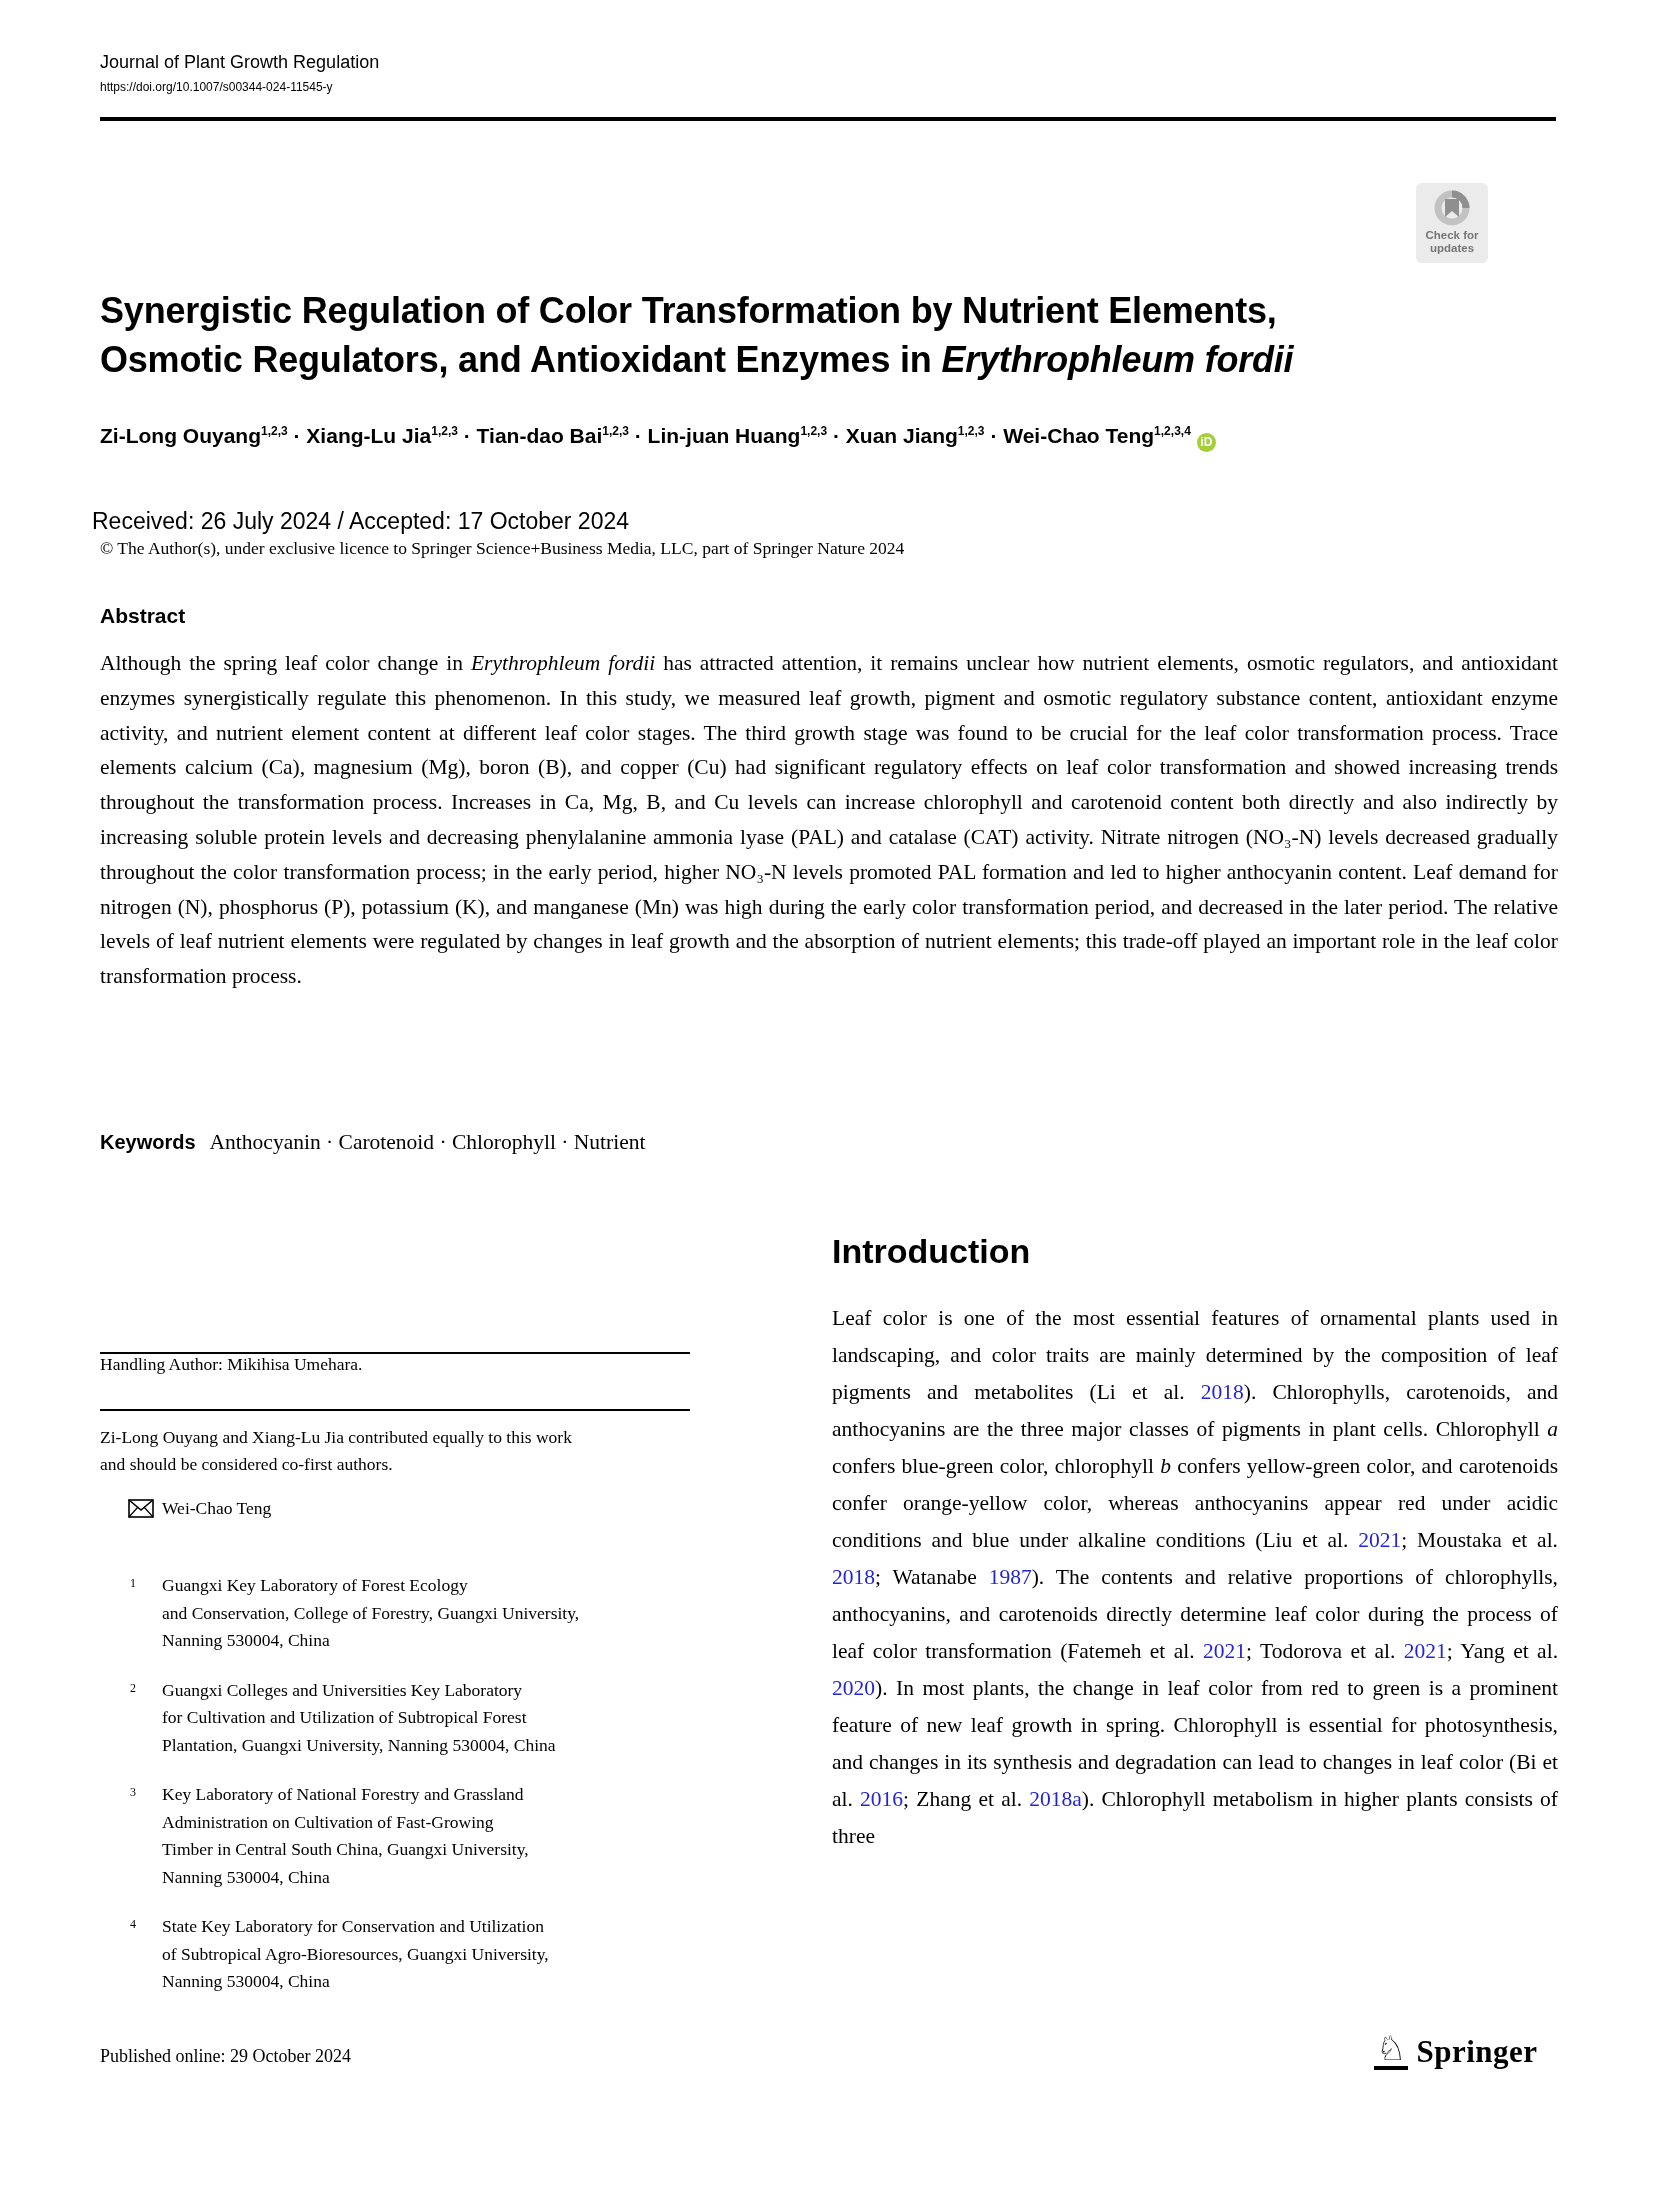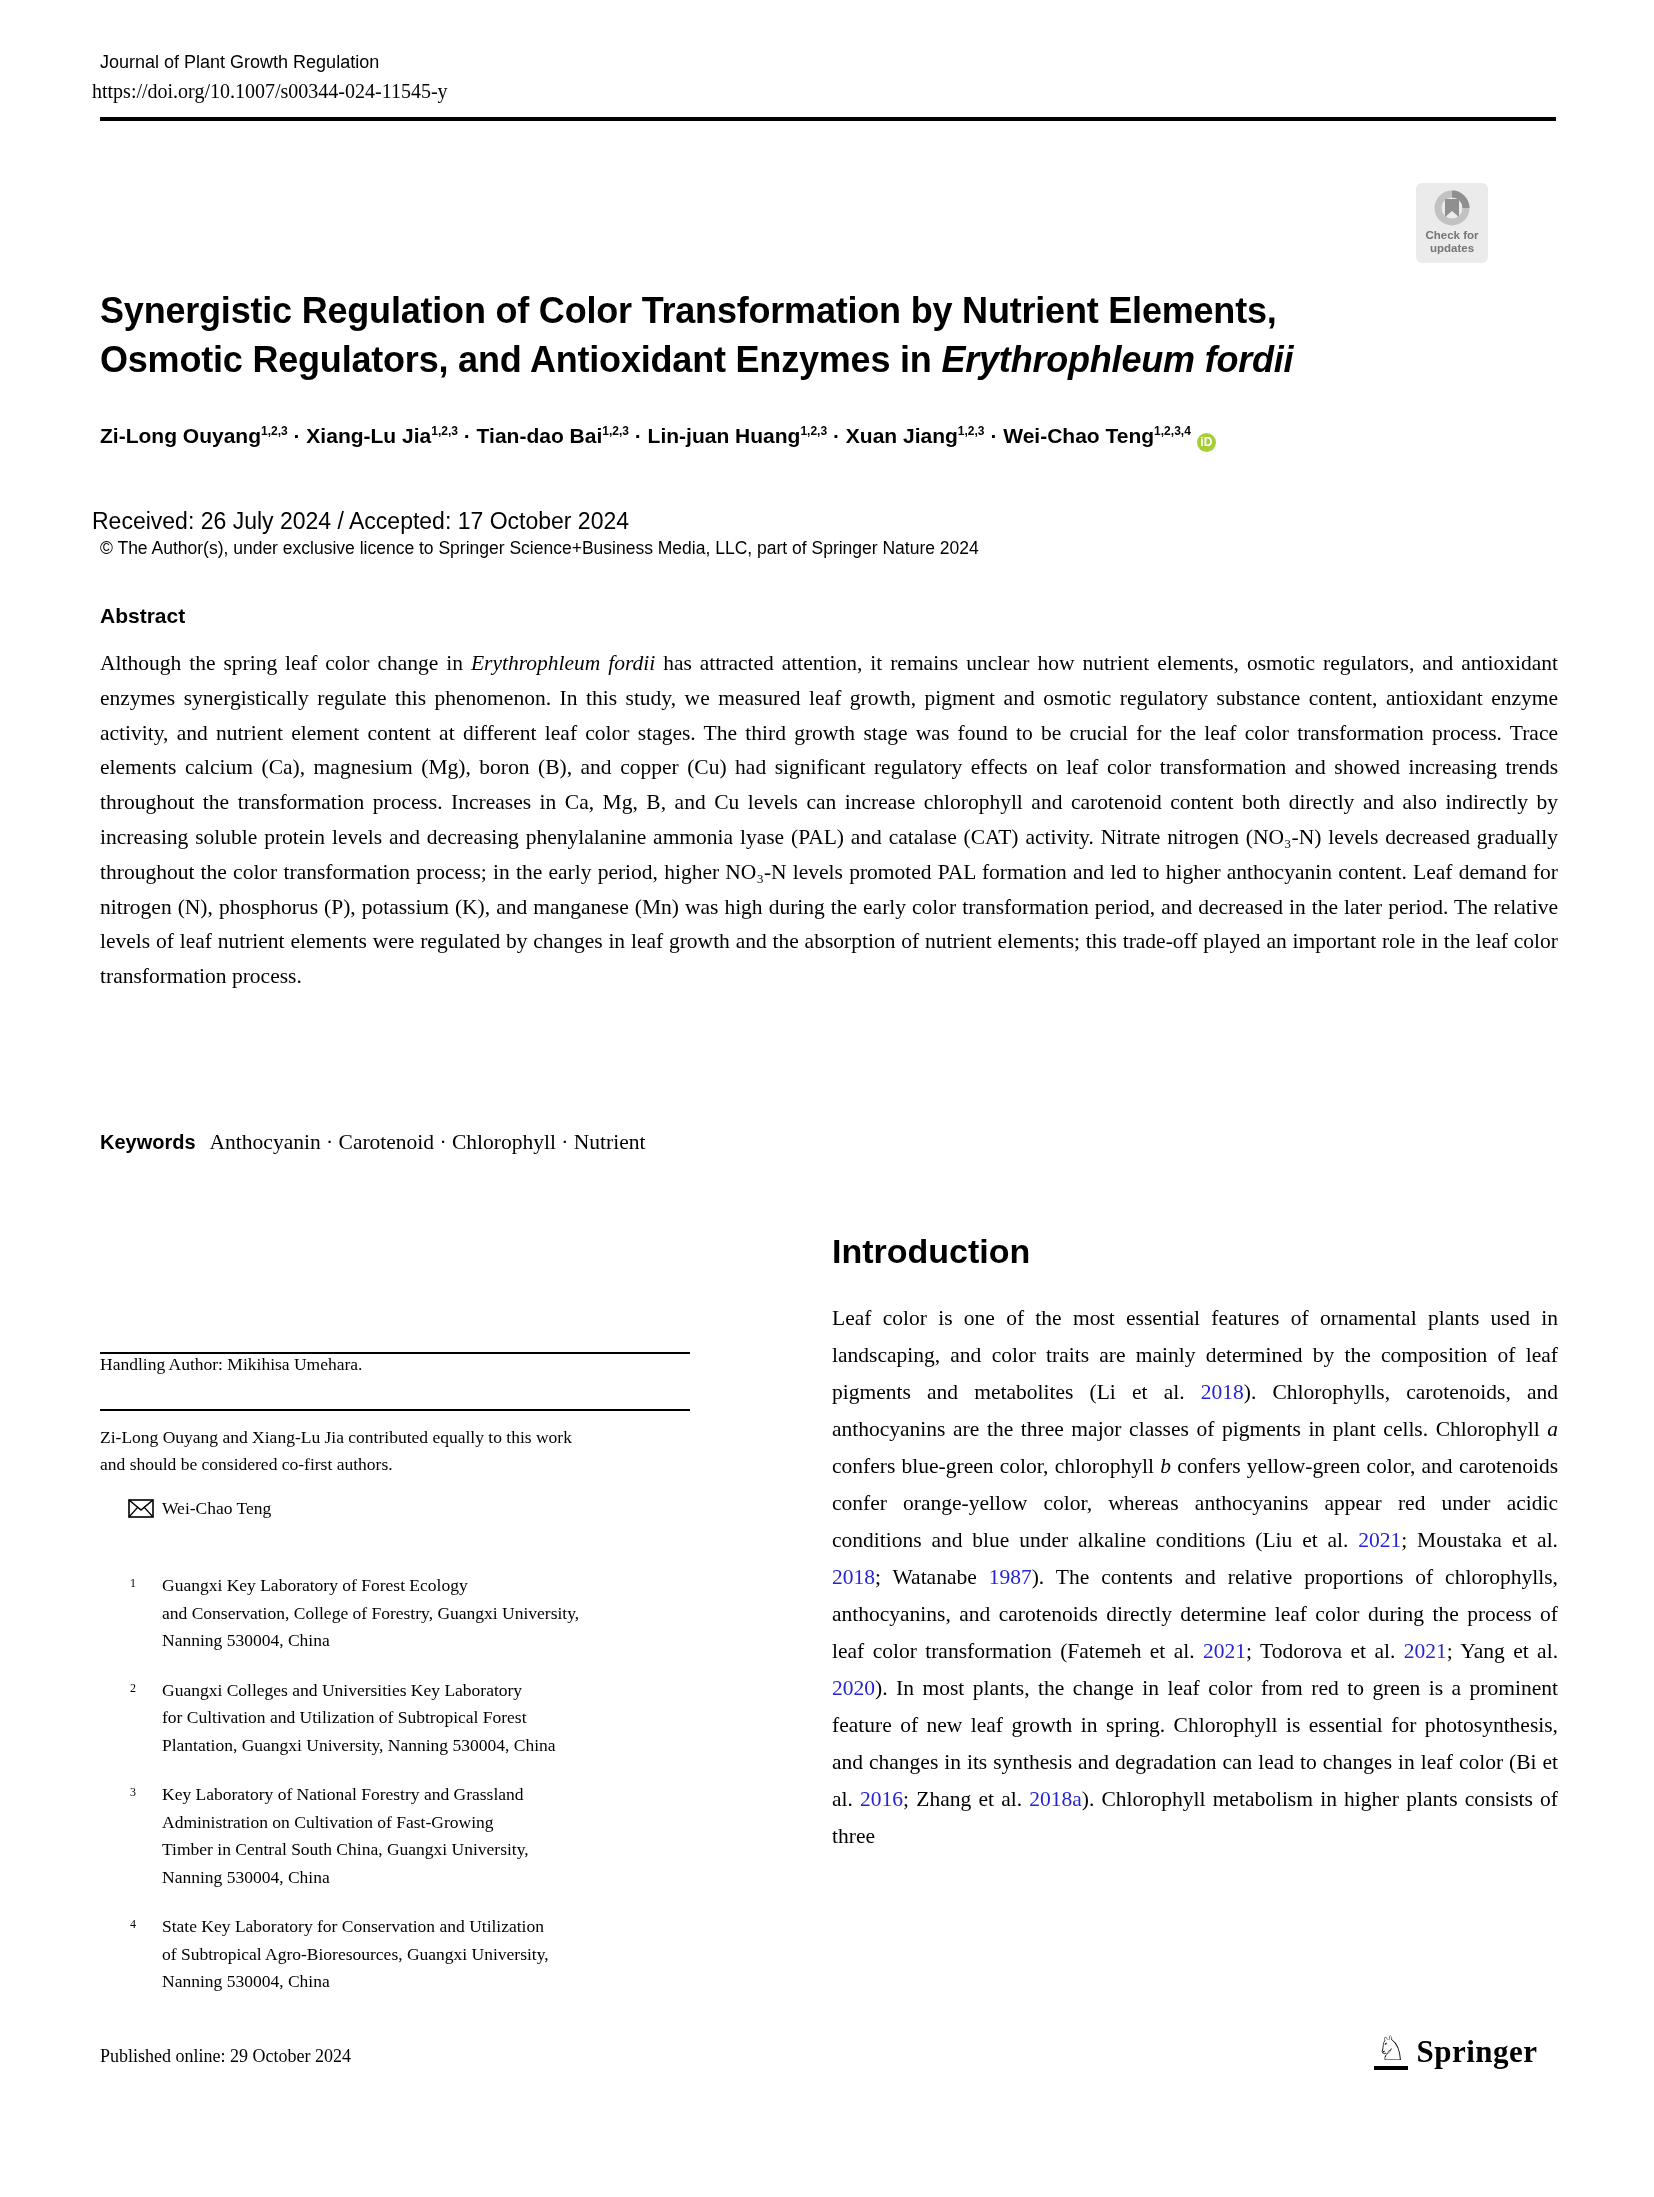--- a/index.html
+++ b/index.html
@@ -3,21 +3,21 @@
 <meta charset="utf-8">
 <style>
   * { margin:0; padding:0; box-sizing:border-box; }
   html,body { background:#fff; }
   body { width:1654px; height:2197px; position:relative; overflow:hidden;
          font-family:"Liberation Serif", serif; color:#000; }
   .abs { position:absolute; }
 
   
   .journal-name { left:100px; top:52px; font-family:"Liberation Sans",sans-serif; font-size:18px; }
-  .journal-doi  { left:92px; top:80px; font-family:Liberation Serif, serif; font-size:20px; }
+  .journal-doi  { left:100px; top:80px; font-family:Liberation Sans, sans-serif; font-size:12px; }
   .header-rule  { left:100px; top:117px; width:1456px; height:4px; background:#000; }
 
   
   .badge { left:1416px; top:183px; width:72px; height:80px; background:var(--badge-bg,#ebebeb);
            border-radius:6px; display:flex; flex-direction:column; align-items:center;
            justify-content:flex-start; padding-top:6px; cursor:pointer; }
   .badge-text { font-family:"Liberation Sans",sans-serif; font-size:11.5px; font-weight:bold;
                 color:var(--badge-fg,#757575); line-height:13px; text-align:right; }
 
   
@@ -26,21 +26,21 @@
   .paper-title .it { font-style:italic; }
   .author-line { left:100px; top:424px; width:1470px; font-family:"Liberation Sans",sans-serif;
                  font-size:21px; font-weight:bold; }
   .author-line sup { font-size:12px; font-weight:bold; }
   .author-line .dot { font-weight:bold; }
   .orcid { display:inline-block; width:19px; height:19px; border-radius:50%;
            background:var(--orcid,#a6ce39); color:#fff; font-family:"Liberation Sans",sans-serif;
            font-size:12px; font-weight:bold; text-align:center; line-height:19px;
            vertical-align:-3px; margin-left:6px; }
   .received  { left:92px; top:508px; font-family:"Liberation Sans",sans-serif; font-size:23px; }
-  .copyright { left:100px; top:538px; font-family:Liberation Sans, sans-serif; font-size:17.5px; }
+  .copyright { left:100px; top:538px; font-family:Liberation Serif, serif; font-size:17.5px; }
 
   
   .abstract-h { left:100px; top:604px; font-family:"Liberation Sans",sans-serif; font-size:21px; font-weight:bold;text-align:center; }
   .abstract-b { left:100px; top:646px; width:1458px; font-size:21.5px; line-height:34.8px;
                 text-align:justify; }
   .abstract-b .i { font-style:italic; }
   .keywords  { left:100px; top:1130px; width:1458px; font-size:21.5px; }
   .keywords .kw-label { font-family:"Liberation Sans",sans-serif; font-size:20px; font-weight:bold; margin-right:14px; }
 
   

